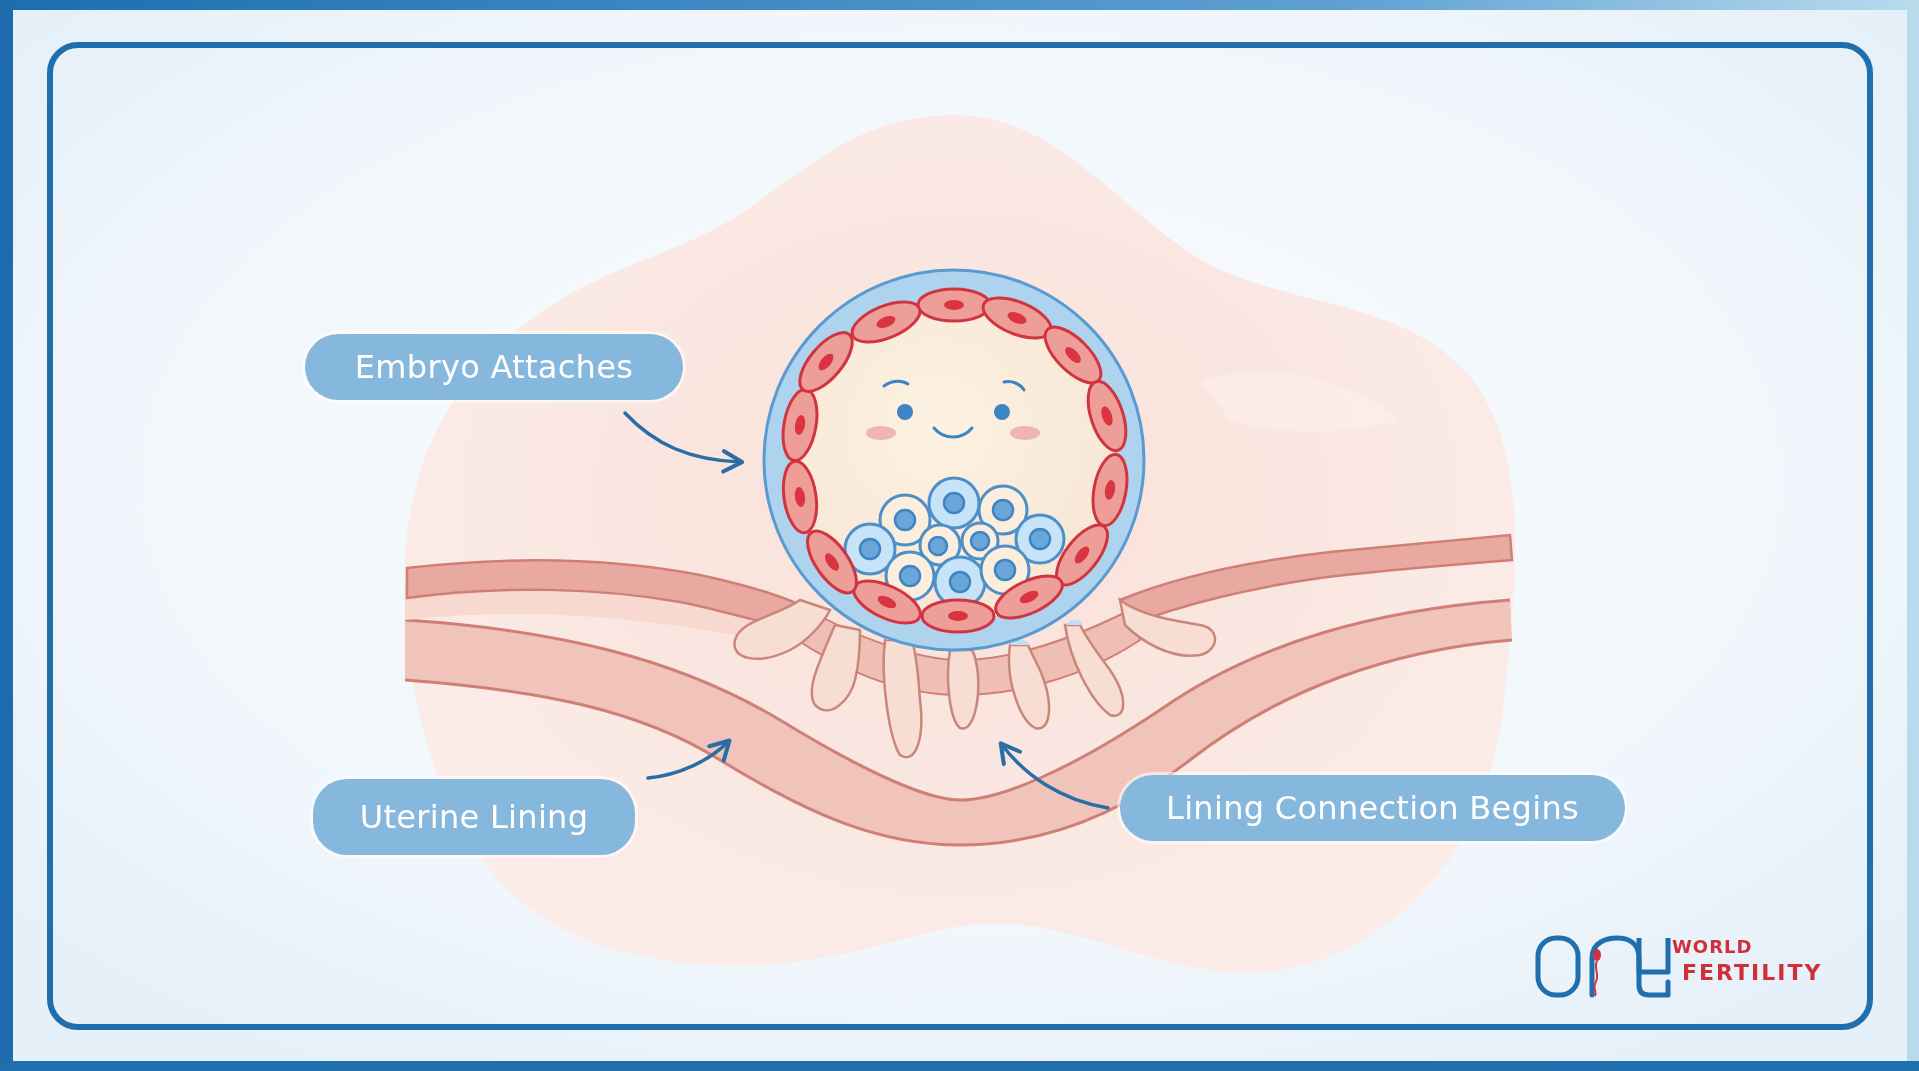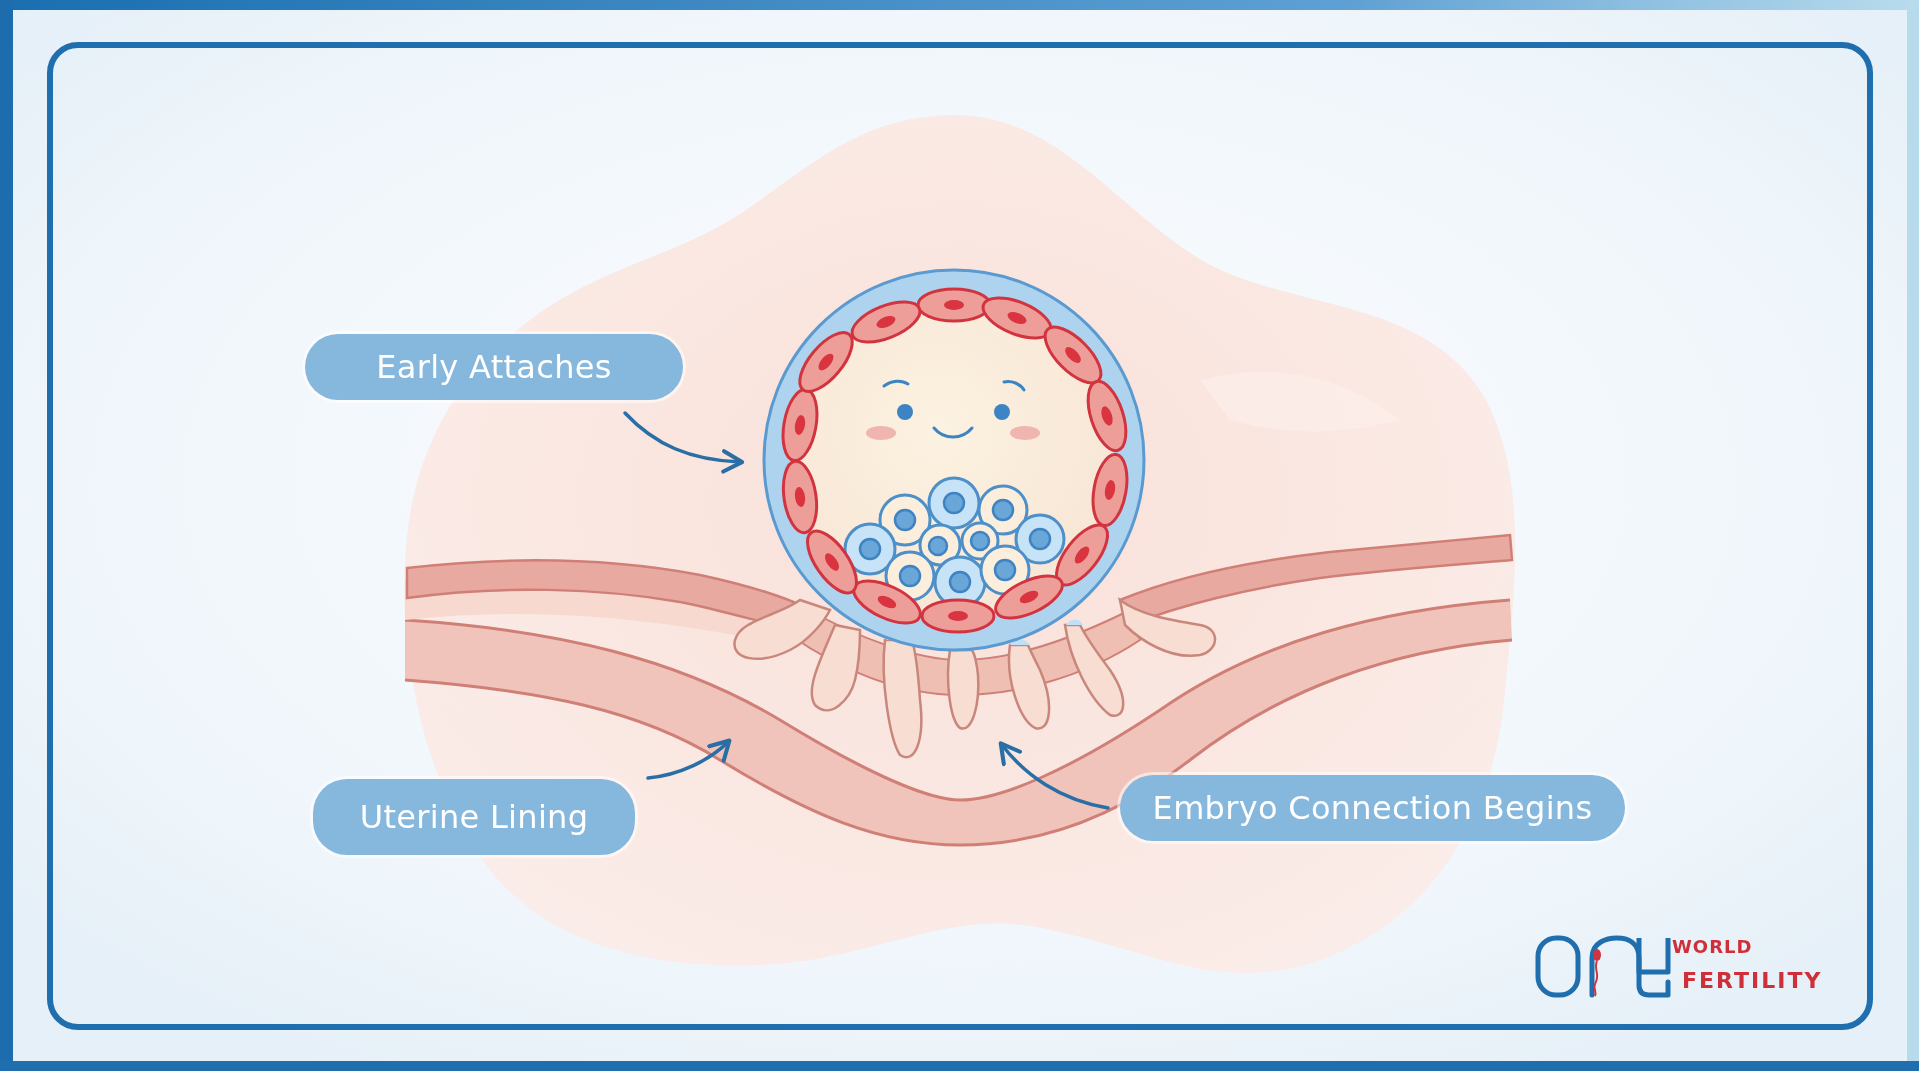--- a/index.html
+++ b/index.html
@@ -10,21 +10,21 @@
     position:absolute; box-sizing:border-box;
     background:#86b7dd; color:#ffffff; border-radius:34px;
     display:flex; align-items:center; justify-content:center;
     font-family:"DejaVu Sans", sans-serif; font-size:32px; letter-spacing:0.3px;
     box-shadow:0 0 0 3px rgba(255,255,255,0.55);
     white-space:nowrap;
   }
   .logo { position:absolute; left:1535px; top:930px; width:310px; height:72px; }
   .logo-text { position:absolute; left:137px; top:8px; color:#cf2f38; font-family:"DejaVu Sans", sans-serif; font-weight:bold; line-height:1; }
   .logo-text .l1 { display:block; font-size:18px; letter-spacing:1px; }
-  .logo-text .l2 { display:block; font-size:22px; letter-spacing:2px; margin-top:14px; margin-left:10px; }
+  .logo-text .l2 { display:block; font-size:22px; letter-spacing:2px; margin-top:6px; margin-left:10px; }
 </style>
 </head>
 <body>
 
 <div class="stage">
   <svg class="art" width="1919" height="1071" viewBox="0 0 1919 1071" xmlns="http://www.w3.org/2000/svg">
     <defs>
       <radialGradient id="bgGrad" cx="50%" cy="45%" r="65%">
         <stop offset="0%" stop-color="#fbfdff"></stop>
         <stop offset="70%" stop-color="#f0f6fb"></stop>
@@ -163,27 +163,27 @@
         <ellipse cx="886" cy="322" rx="10" ry="5" transform="rotate(158 886 322)"></ellipse>
       </g>
     </g>
 
     <path d="M625,413 C655,445 690,460 740,462" fill="none" stroke="#2a6ea6" stroke-width="3.5" stroke-linecap="round" marker-end="url(#arrowHead)"></path>
     <path d="M648,778 C680,775 710,760 728,742" fill="none" stroke="#2a6ea6" stroke-width="3.5" stroke-linecap="round" marker-end="url(#arrowHead)"></path>
     <path d="M1108,808 C1060,800 1025,775 1002,745" fill="none" stroke="#2a6ea6" stroke-width="3.5" stroke-linecap="round" marker-end="url(#arrowHead)"></path>
   </svg>
 
   <div class="label-pill" style="left:305px; top:334px; width:378px; height:66px;">
-    <span>Early Attaches</span>
+    <span>Embryo Attaches</span>
   </div>
   <div class="label-pill" style="left:313px; top:747px; width:322px; height:76px;margin-top:32px;">
     <span>Uterine Lining</span>
   </div>
   <div class="label-pill" style="left:1120px; top:775px; width:505px; height:66px;">
-    <span>Embryo Connection Begins</span>
+    <span>Lining Connection Begins</span>
   </div>
 
   <div class="logo">
     <svg width="140" height="72" viewBox="0 0 140 72" style="position:absolute;left:0;top:0">
       <rect x="3" y="8" width="40" height="57" rx="18" fill="none" stroke="#1f6fae" stroke-width="5"></rect>
       <path d="M57,65 L57,28 C57,12 72,8 82,8 C92,8 104,12 104,28 L104,55 C104,62 108,65 114,65 L133,65 L133,52" fill="none" stroke="#1f6fae" stroke-width="5" stroke-linecap="round" stroke-linejoin="round"></path>
       <path d="M104,8 L104,42 L133,42 L133,8" fill="none" stroke="#1f6fae" stroke-width="5" stroke-linejoin="round"></path>
       <ellipse cx="62" cy="25" rx="4" ry="6" fill="#d2343f"></ellipse>
       <path d="M62,31 C58,40 66,44 60,54 C58,58 62,62 60,66" fill="none" stroke="#d2343f" stroke-width="2"></path>
     </svg>

